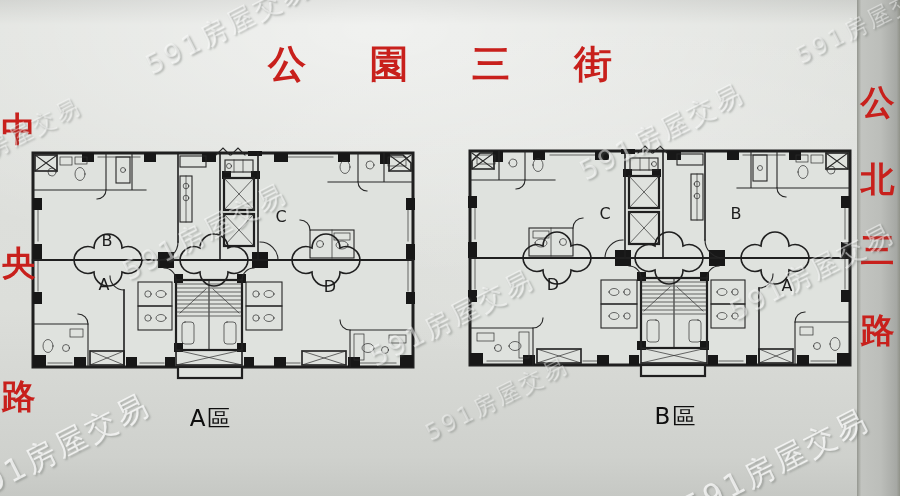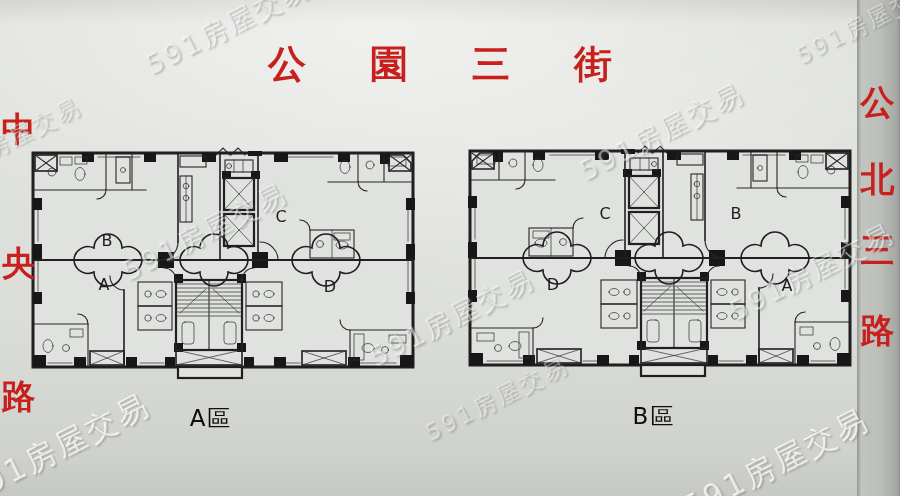--- a/index.html
+++ b/index.html
@@ -244,21 +244,21 @@
   <div class="unit-letter" style="left:104px;top:284px;">A</div>
   <div class="unit-letter" style="left:281px;top:216px;">C</div>
   <div class="unit-letter" style="left:330px;top:286px;">D</div>
 
   <div class="unit-letter" style="left:605px;top:213px;">C</div>
   <div class="unit-letter" style="left:553px;top:284px;">D</div>
   <div class="unit-letter" style="left:736px;top:213px;">B</div>
   <div class="unit-letter" style="left:787px;top:285px;">A</div>
 
   <div class="zone-label" style="left:211px;top:418px;">A區</div>
-  <div class="zone-label" style="left:654px;top:416px;">B區</div>
+  <div class="zone-label" style="left:676px;top:416px;">B區</div>
 
   <span class="wm" style="left:228px;top:26px;">591房屋交易</span>
   <span class="wm small" style="left:10px;top:140px;">591房屋交易</span>
   <span class="wm" style="left:662px;top:132px;">591房屋交易</span>
   <span class="wm small" style="left:868px;top:22px;">591房屋交易</span>
   <span class="wm" style="left:205px;top:232px;">591房屋交易</span>
   <span class="wm" style="left:812px;top:272px;">591房屋交易</span>
   <span class="wm" style="left:452px;top:318px;">591房屋交易</span>
   <span class="wm small" style="left:497px;top:399px;">591房屋交易</span>
   <span class="wm strong" style="left:57px;top:449px;">591房屋交易</span>

